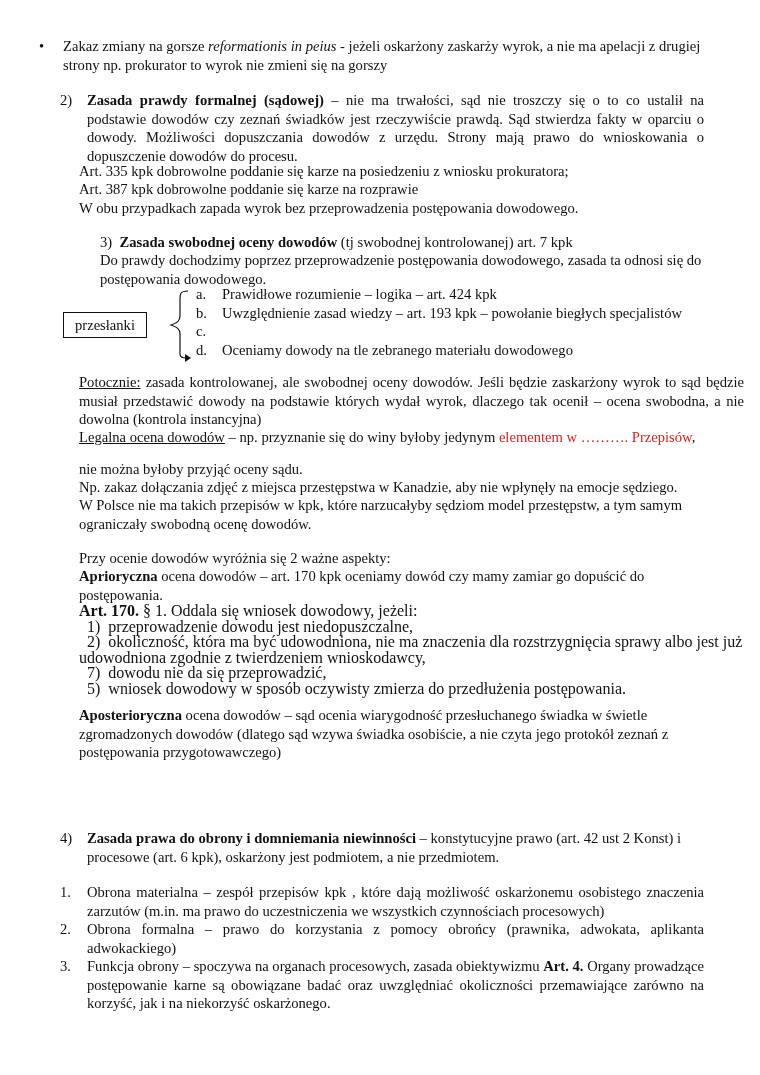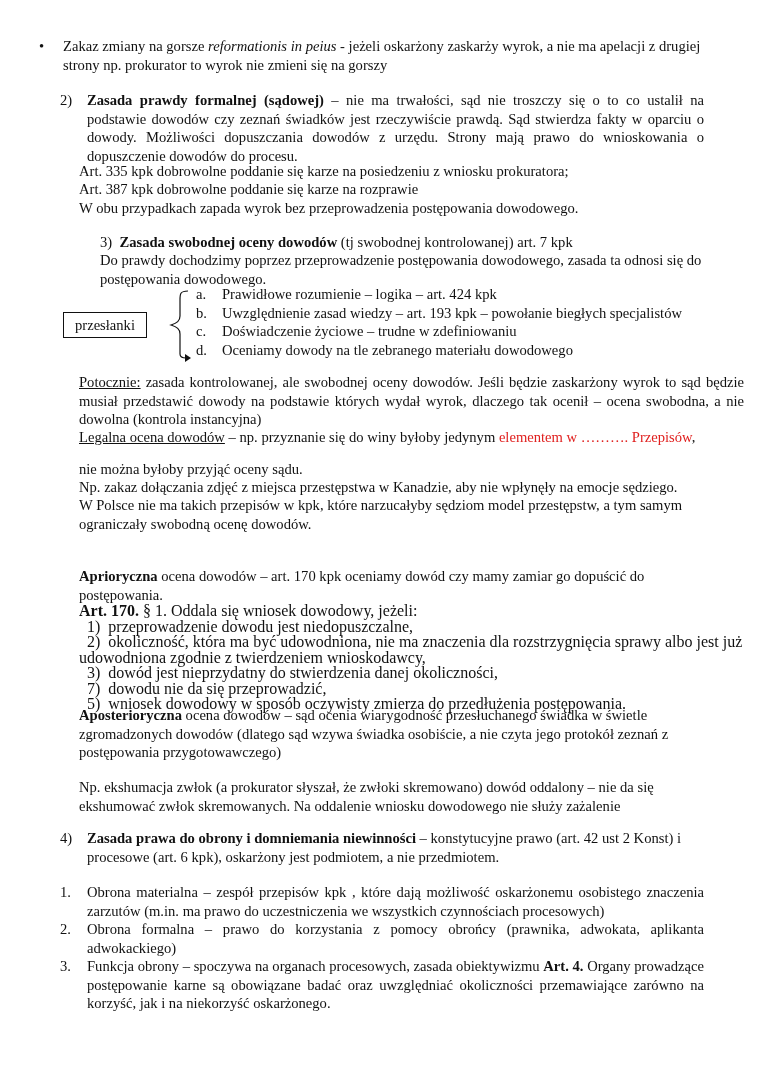--- a/index.html
+++ b/index.html
@@ -68,57 +68,55 @@
     <div class="sub-item">
         <span class="lbl">a.</span>
         <span class="txt">Prawidłowe rozumienie – logika – art. 424 kpk</span>
       </div>
     <div class="sub-item">
         <span class="lbl">b.</span>
         <span class="txt">Uwzględnienie zasad wiedzy – art. 193 kpk – powołanie biegłych specjalistów</span>
       </div>
     <div class="sub-item">
         <span class="lbl">c.</span>
-        <span class="txt">Doświadczenie życiowe – trudne w zdefiniowaniu</span>
       </div>
     <div class="sub-item">
         <span class="lbl">d.</span>
         <span class="txt">Oceniamy dowody na tle zebranego materiału dowodowego</span>
       </div>
   </div>
 
   <div class="blk just" style="top:373px;">
     <span class="u">Potocznie:</span><span> zasada kontrolowanej, ale swobodnej oceny dowodów. Jeśli będzie zaskarżony wyrok to sąd będzie musiał przedstawić dowody na podstawie których wydał wyrok, dlaczego tak ocenił – ocena swobodna, a nie dowolna (kontrola instancyjna)</span>
   </div>
 
   <div class="blk" style="top:428px;">
     <span class="u">Legalna ocena dowodów</span><span> – np. przyznanie się do winy byłoby jedynym </span><span class="red" style="color: rgb(224, 32, 31);">elementem w ………. Przepisów</span><span>,</span>
   </div>
   <div class="blk" style="top:460px;">nie można byłoby przyjąć oceny sądu.</div>
   <div class="blk" style="top:478px;">Np. zakaz dołączania zdjęć z miejsca przestępstwa w Kanadzie, aby nie wpłynęły na emocje sędziego.</div>
   <div class="blk" style="top:496px; width:660px;">W Polsce nie ma takich przepisów w kpk, które narzucałyby sędziom model przestępstw, a tym samym ograniczały swobodną ocenę dowodów.</div>
 
+  <div class="blk" style="top:549px;">Przy ocenie dowodów wyróżnia się 2 ważne aspekty:</div>
   <div class="blk" style="top:567px; width:640px;">
     <b>Aprioryczna</b><span> ocena dowodów – art. 170 kpk oceniamy dowód czy mamy zamiar go dopuścić  do postępowania.</span>
   </div>
 
   <div class="blk small" style="top:603px; width:670px;">
     <div><b>Art. 170.</b><span> § 1. Oddala się wniosek dowodowy, jeżeli:</span></div>
     <div style="white-space:pre-wrap;">  1)  przeprowadzenie dowodu jest niedopuszczalne,</div>
     <div style="white-space:pre-wrap;">  2)  okoliczność, która ma być udowodniona, nie ma znaczenia dla rozstrzygnięcia sprawy albo jest już udowodniona zgodnie z twierdzeniem wnioskodawcy,</div>
-    <div style="white-space:pre-wrap;">  3)  dowód jest nieprzydatny do stwierdzenia danej okoliczności,</div>
     <div style="white-space:pre-wrap;">  7)  dowodu nie da się przeprowadzić,</div>
     <div style="white-space:pre-wrap;">  5)  wniosek dowodowy w sposób oczywisty zmierza do przedłużenia postępowania.</div>
   </div>
 
   <div class="blk" style="top:706px; width:640px;">
     <b>Aposterioryczna</b><span> ocena dowodów – sąd ocenia wiarygodność przesłuchanego świadka w świetle zgromadzonych dowodów (dlatego sąd wzywa świadka osobiście, a nie czyta jego protokół zeznań z postępowania przygotowawczego)</span>
   </div>
 
-  <div class="blk" style="top:778px; width:640px;">Np. ekshumacja zwłok (a prokurator słyszał, że zwłoki skremowano) dowód oddalony – nie da się ekshumować zwłok skremowanych. Na oddalenie wniosku dowodowego nie służy zażalenie</div>
 
   <div class="num-item" style="top:829px;">
     <span class="num-label">4)</span>
     <div class="num-body"><b>Zasada prawa do obrony i domniemania niewinności</b><span> – konstytucyjne prawo (art. 42 ust 2 Konst) i procesowe (art. 6 kpk), oskarżony jest podmiotem, a nie przedmiotem.</span></div>
   </div>
 
   <div class="num-item just" style="top:883px;">
     <span class="num-label">1.</span>
     <div class="num-body">Obrona materialna – zespół przepisów kpk , które dają możliwość oskarżonemu osobistego znaczenia zarzutów (m.in. ma prawo do uczestniczenia we wszystkich czynnościach procesowych)</div>
   </div>

